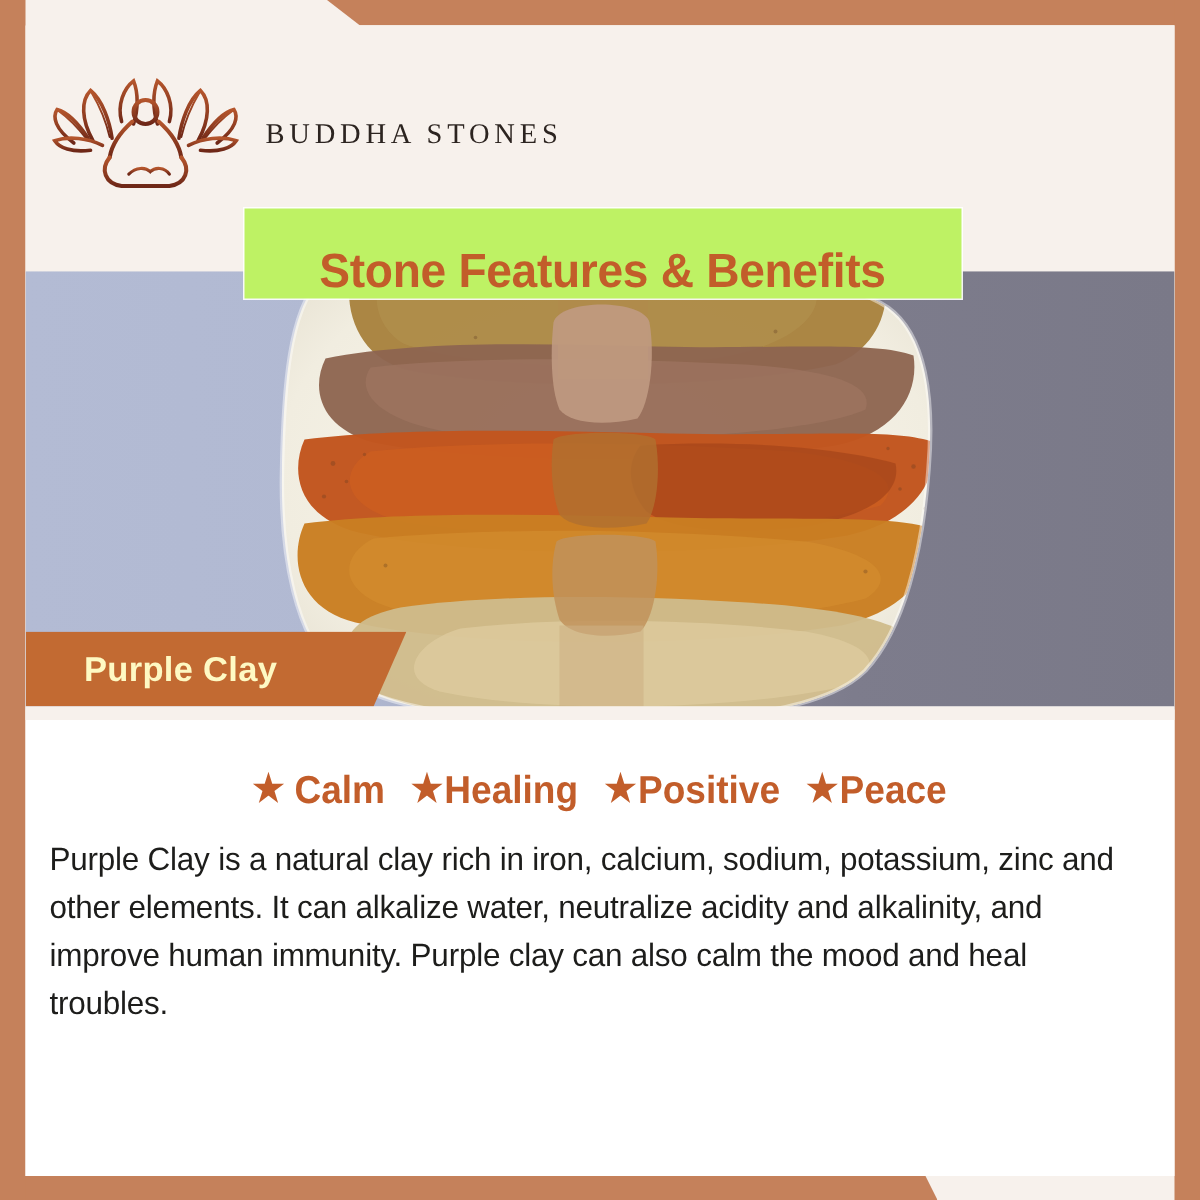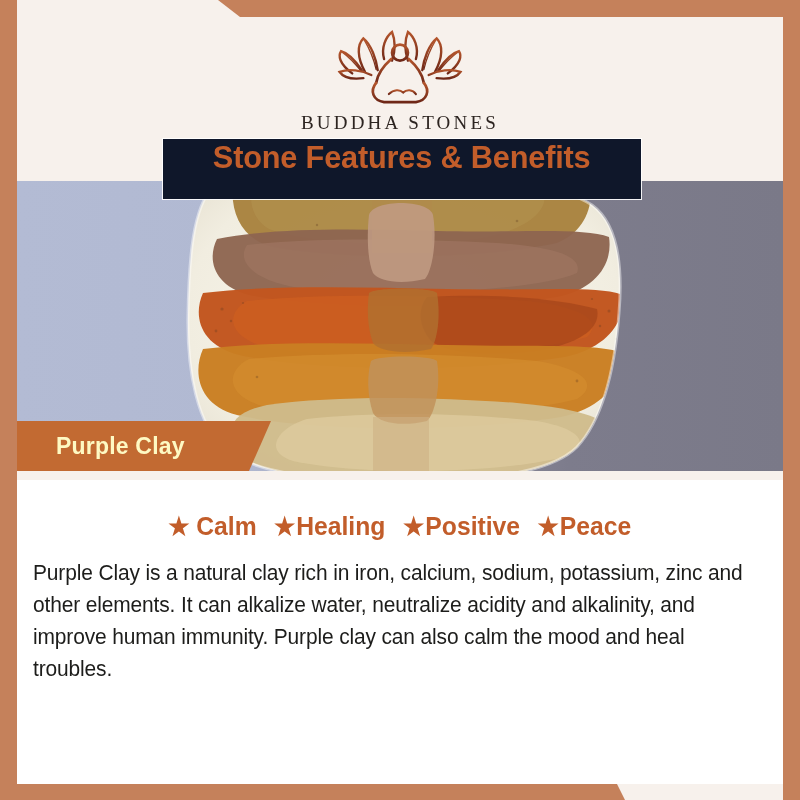--- a/index.html
+++ b/index.html
@@ -71,21 +71,21 @@
   }
 
   
   .logo-block {
     position: absolute;
     top: 7px;
     left: 0;
     right: 0;
     height: 130px;
     display: flex;
-    flex-direction: column;
+    flex-direction: row;
     align-items: center;
     justify-content: flex-start;
     z-index: 10;
   }
   .logo-mark {
     width: 160px;
     height: 86px;
     display: block;
   }
   .logo-wordmark {
@@ -98,23 +98,23 @@
     white-space: nowrap;
   }
 
   
   .title-banner {
     position: absolute;
     left: 146px;
     top: 122px;
     width: 478px;
     height: 60px;
-    background: #0f172a;
+    background: #bef264;
     display: flex;
-    align-items: flex-start;
+    align-items: flex-end;
     justify-content: center;
     z-index: 12;
     box-shadow: 0 0 0 1px rgba(255,255,255,0.9);
   }
   .title-text {
     font-family: "Liberation Sans Narrow", "Liberation Sans", sans-serif;
     font-weight: 700;
     font-size: 32px;
     color: #c25d2a;
     letter-spacing: -0.2px;

